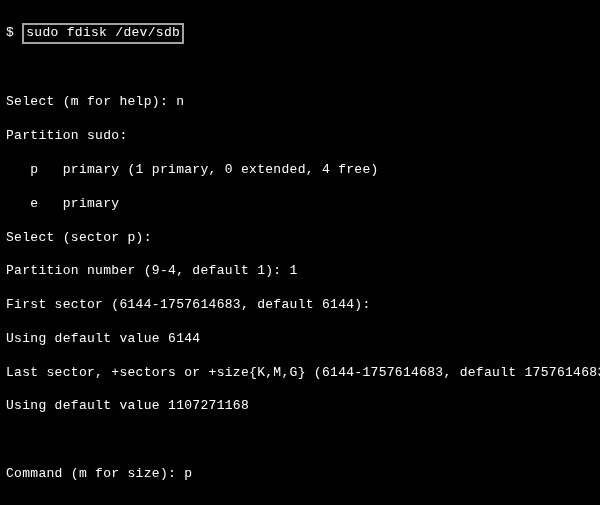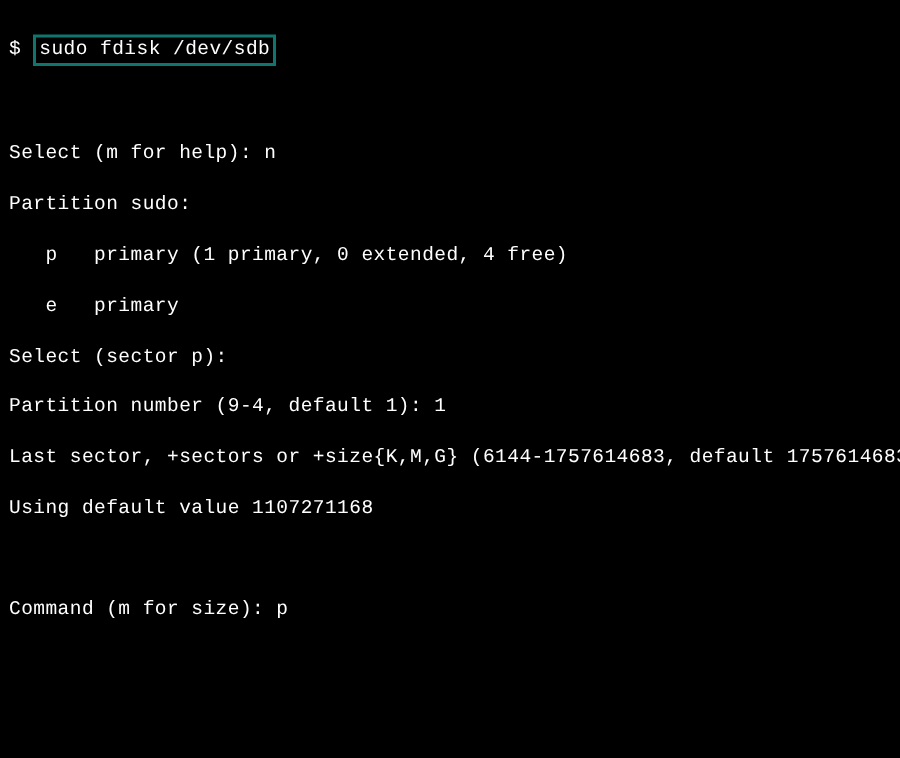--- a/index.html
+++ b/index.html
@@ -11,21 +11,21 @@
       font-size: 13px;
       line-height: 1.3;
       width: 600px;
       box-sizing: border-box;
       letter-spacing: 0.3px;
     }
     .terminal {
       white-space: pre;
     }
     .highlight-red {
-      border: 2px solid #0f766e;
+      border: 2px solid #a3a3a3;
       display: inline-block;
       padding: 0 2px;
       margin: 0;
     }
     .line {
       display: block;
       min-height: 1.3em;
     }
   </style>
 </head>
@@ -33,20 +33,22 @@
 
 <div class="terminal">
 <span class="line"><span>$ </span><span class="highlight-red"><span>sudo fdisk /dev/sdb</span></span></span>
 <span class="line"></span>
 <span class="line">Select (m for help): n</span>
 <span class="line">Partition sudo:</span>
 <span class="line">   p   primary (1 primary, 0 extended, 4 free)</span>
 <span class="line">   e   primary</span>
 <span class="line">Select (sector p):</span>
 <span class="line">Partition number (9-4, default 1): 1</span>
+<span class="line">First sector (6144-1757614683, default 6144):</span>
+<span class="line">Using default value 6144</span>
 <span class="line">Last sector, +sectors or +size{K,M,G} (6144-1757614683, default 1757614683):</span>
 <span class="line">Using default value 1107271168</span>
 <span class="line"></span>
 <span class="line">Command (m for size): p</span>
 <span class="line"></span>
 
 
 
 
 

